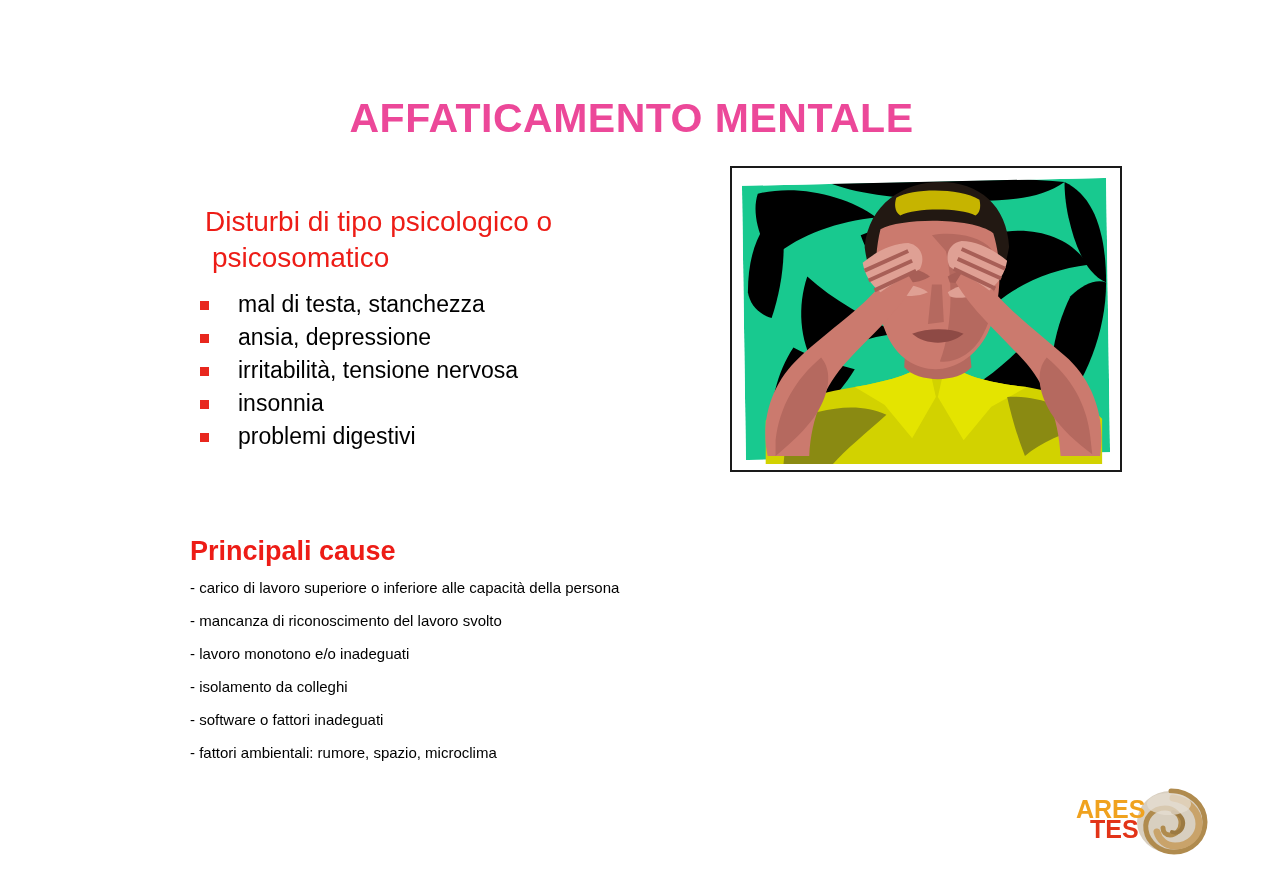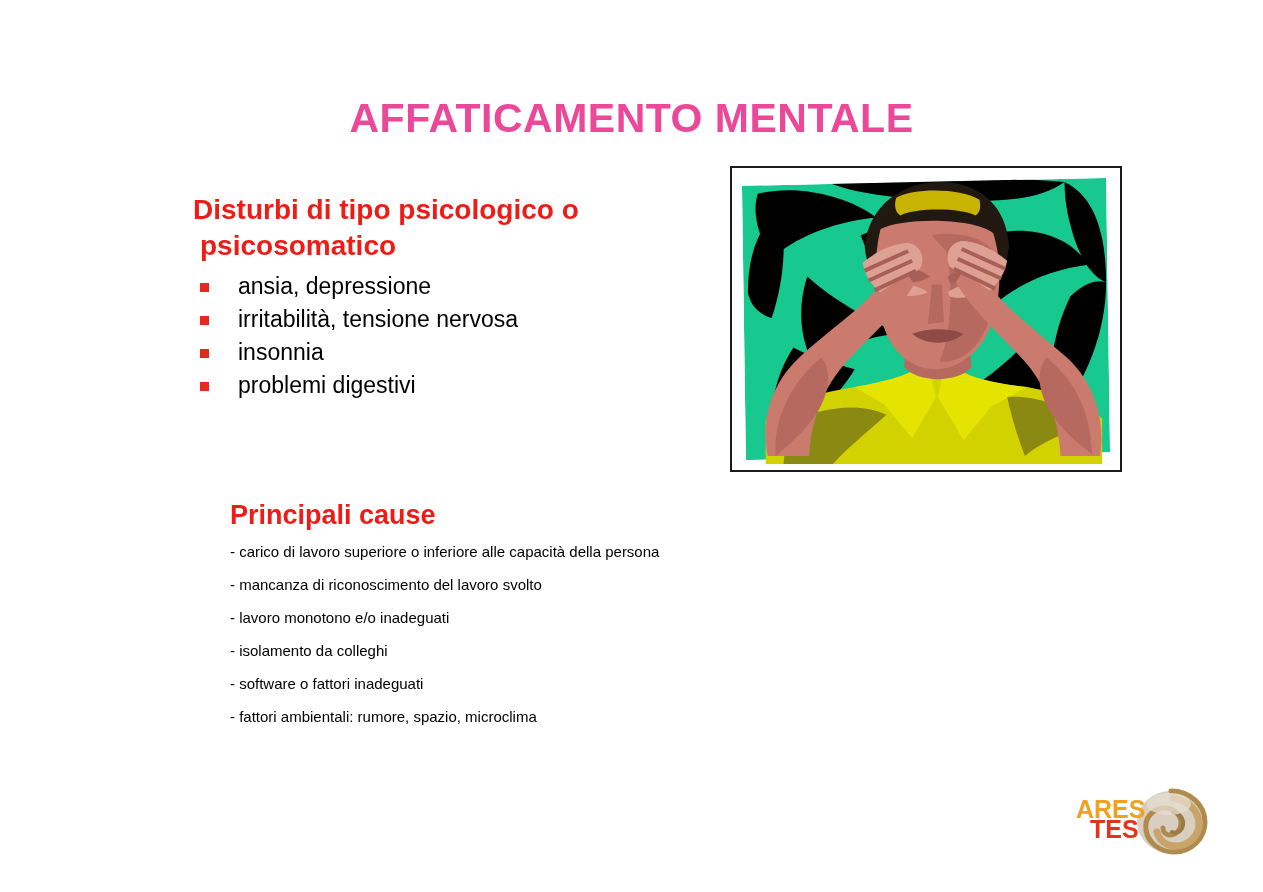--- a/index.html
+++ b/index.html
@@ -34,24 +34,24 @@
 
   
   .left-col {
     position: absolute;
     left: 193px;
     top: 192px;
     width: 540px;
   }
   .heading-red {
     color: #ED1C16;
-    font-weight: bold;
+    font-weight: normal;
     font-size: 28px;
     line-height: 36px;
-    margin: 0;
+    margin: 12px;
   }
   .heading-red .line2 {
     display: block;
     padding-left: 7px;
   }
 
   .symptom-list {
     list-style: none;
     margin: 6px 0 0 0;
     padding: 0;
@@ -69,23 +69,22 @@
     top: 13px;
     width: 9px;
     height: 9px;
     background: #E8271E;
   }
 
   
   .causes {
     position: absolute;
     left: 190px;
-    top: 498px;
+    top: 534px;
     width: 900px;
-    margin-left: 40px;
   }
   .causes-heading {
     color: #ED1C16;
     font-weight: bold;
     font-size: 27px;
     line-height: 34px;
     margin: 0 0 3px 0;
   }
   .cause-list {
     list-style: none;
@@ -142,20 +141,24 @@
 
   <div class="slide-title">AFFATICAMENTO MENTALE</div>
 
   <div class="left-col">
     <div class="heading-red">
       <span>Disturbi di tipo psicologico o</span>
       <span class="line2">psicosomatico</span>
     </div>
 
     <ul class="symptom-list">
+      <li>
+        <span class="bullet-sq"></span>
+        <span>mal di testa, stanchezza</span>
+      </li>
       <li>
         <span class="bullet-sq"></span>
         <span>ansia, depressione</span>
       </li>
       <li>
         <span class="bullet-sq"></span>
         <span>irritabilità, tensione nervosa</span>
       </li>
       <li>
         <span class="bullet-sq"></span>

